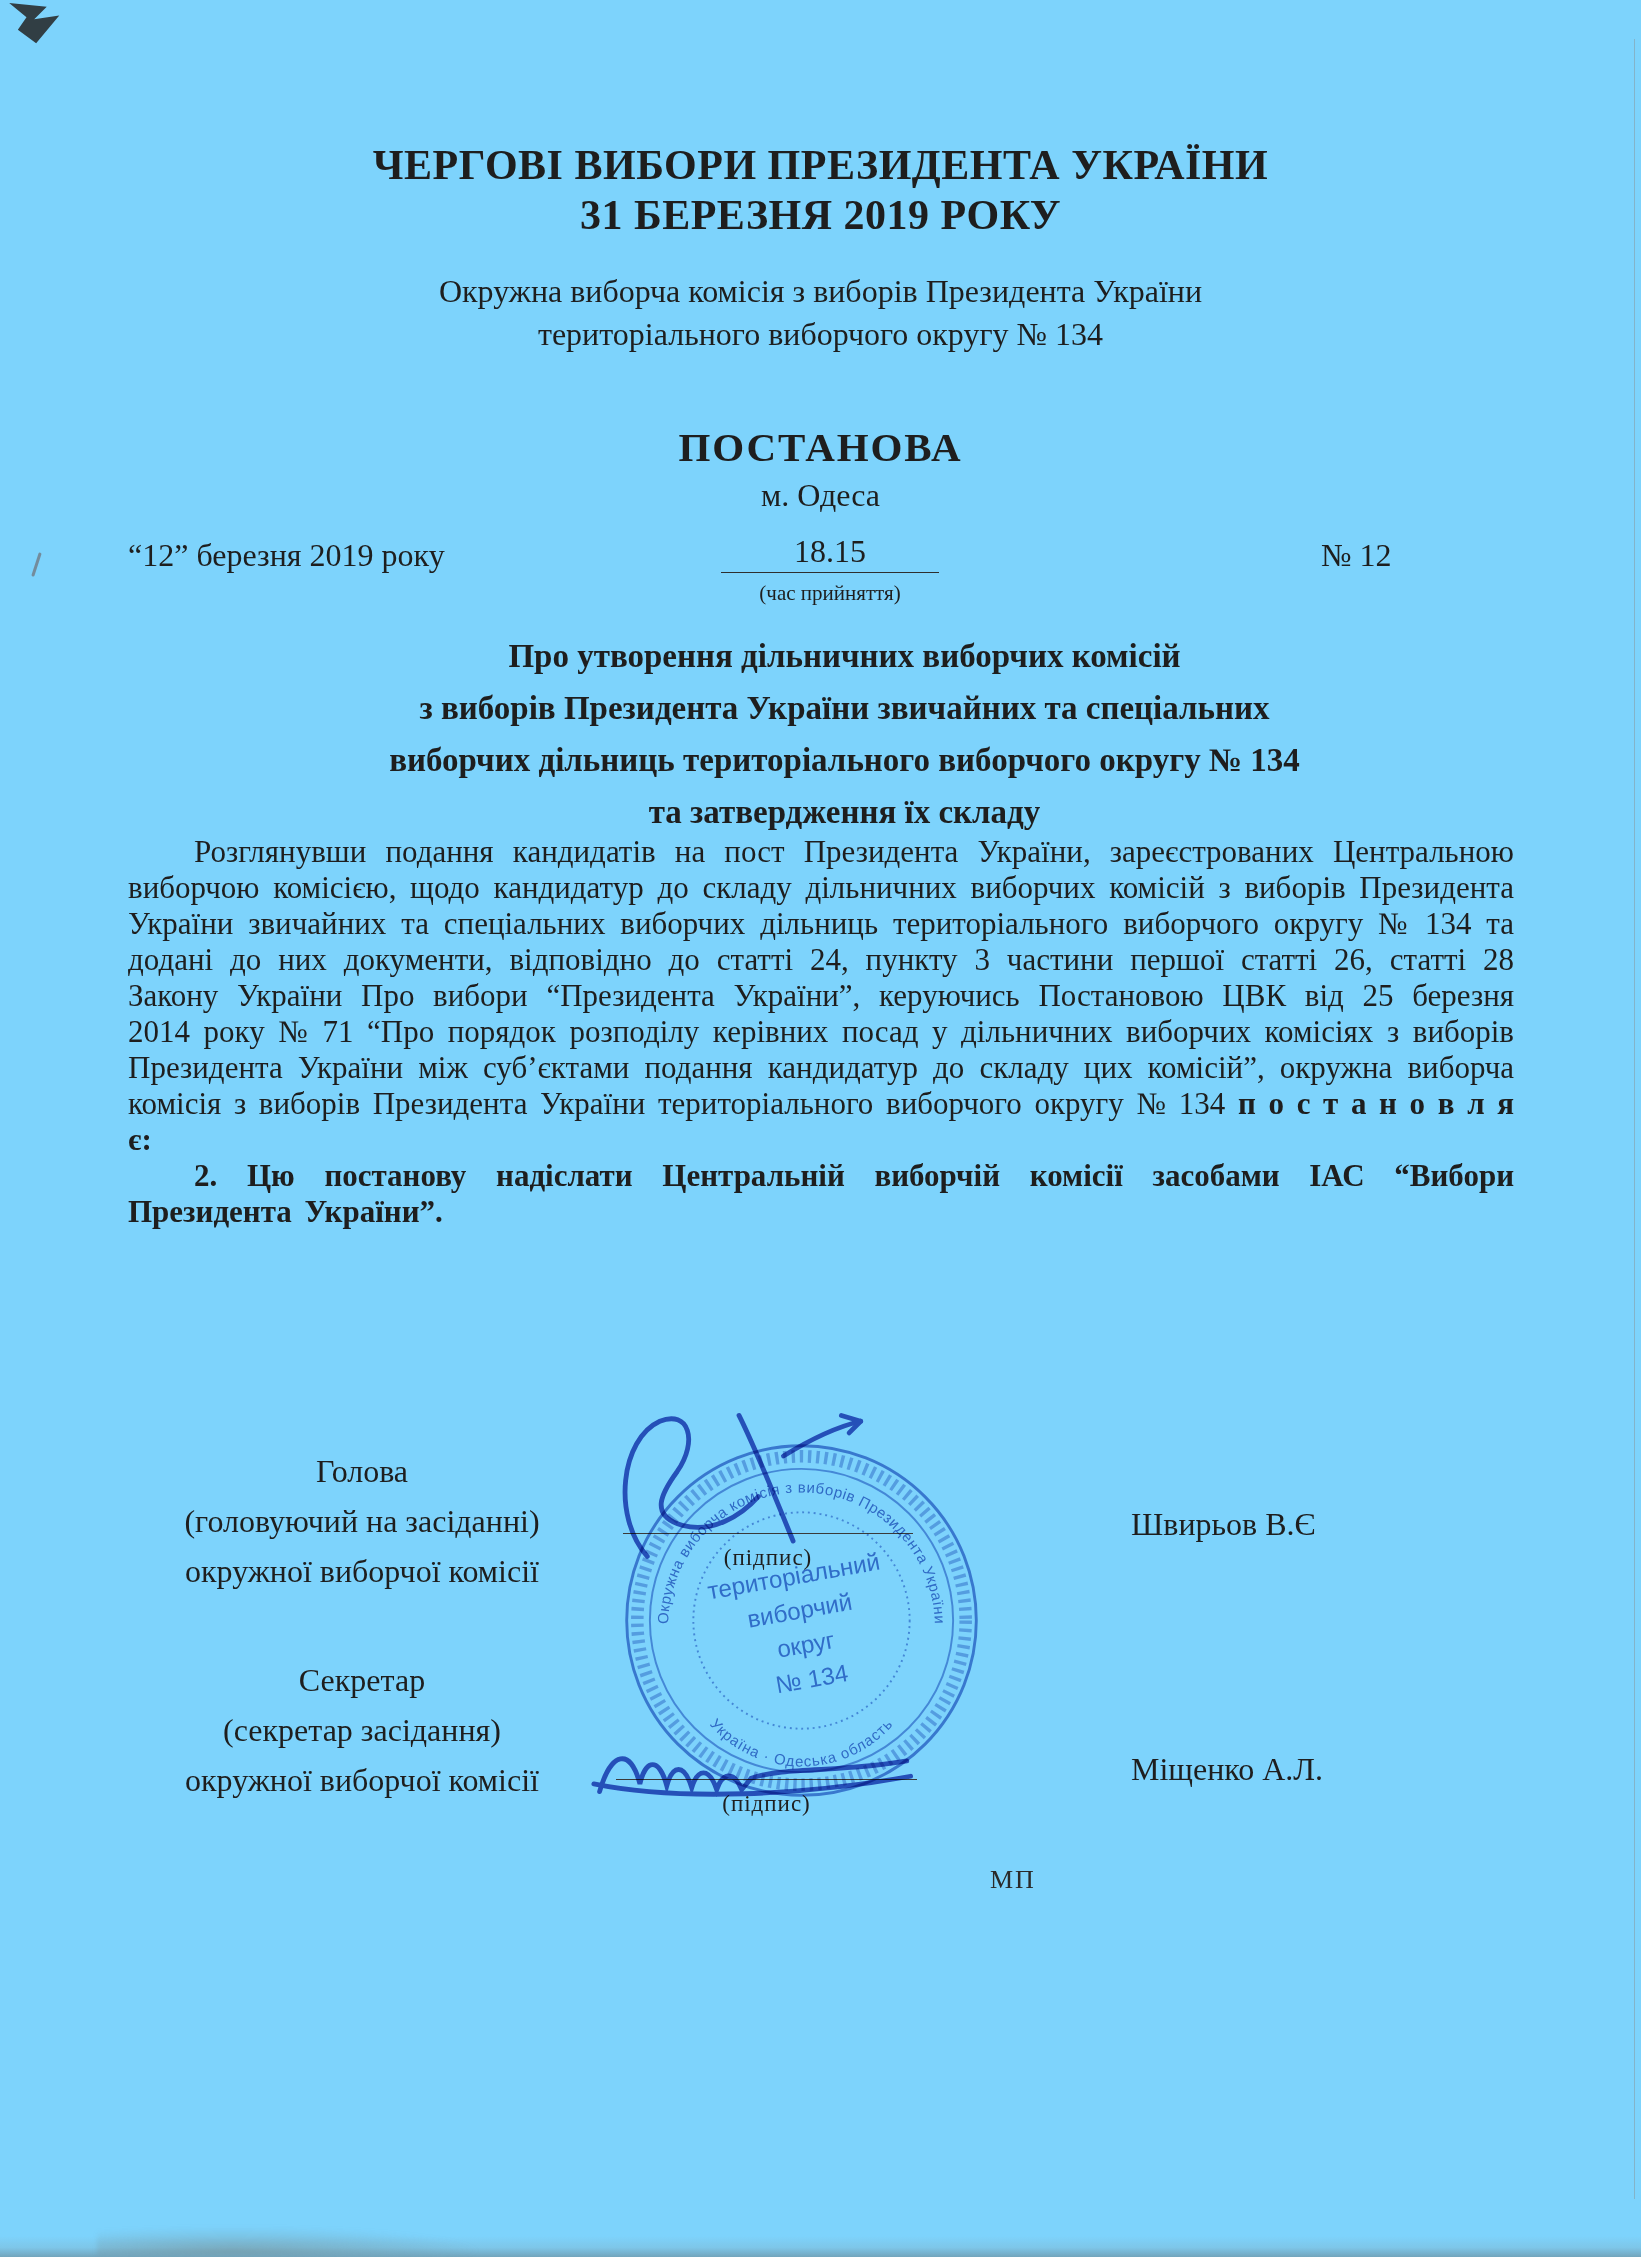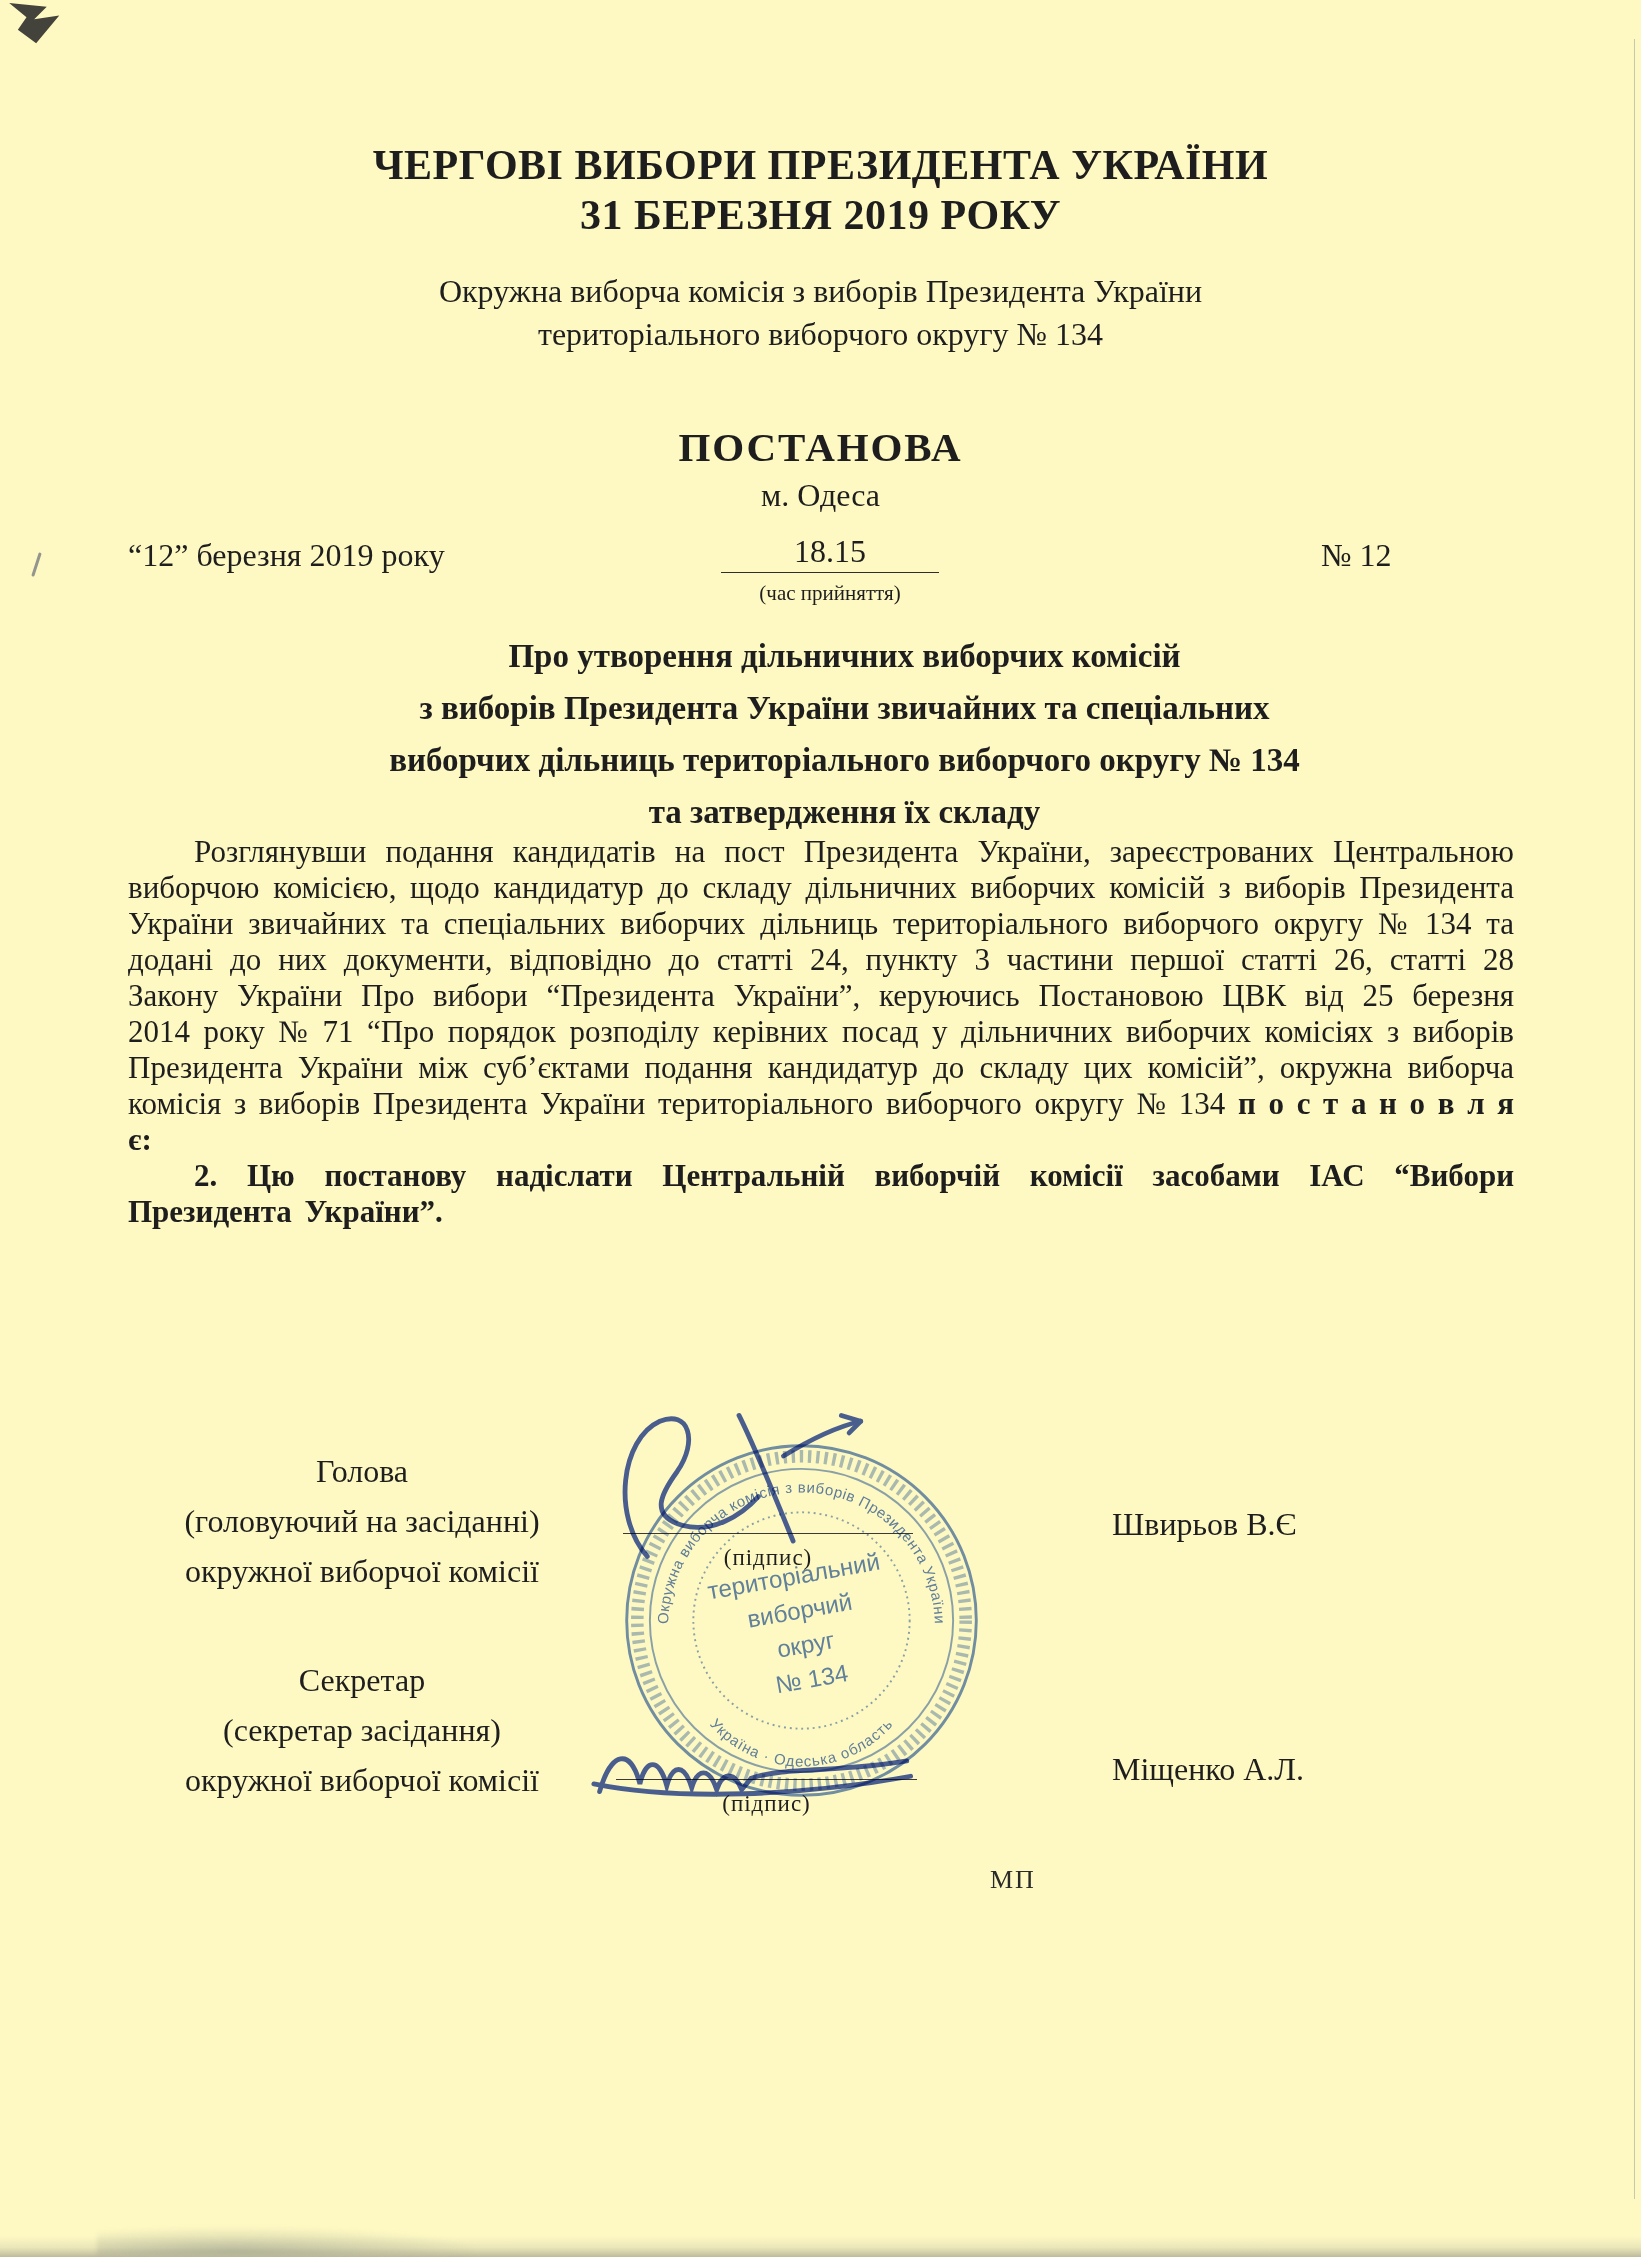--- a/index.html
+++ b/index.html
@@ -1,18 +1,18 @@
 <!DOCTYPE html>
 <html lang="uk"><head>
 <meta charset="utf-8">
 <style>
   html,body{margin:0;padding:0;background:#e8e8e8;}
   .page{
     position:relative;width:1641px;height:2257px;margin:0 auto;
-    background:#fef9c3;color:#1e1e1e;overflow:hidden;
+    background:#7dd3fc;color:#1e1e1e;overflow:hidden;
     font-family:"Liberation Serif","DejaVu Serif",serif;
   }
   .abs{position:absolute;}
   .center{left:0;right:0;text-align:center;}
   .title-line{font-weight:bold;font-size:42px;letter-spacing:0.5px;}
   .org-line{font-size:32px;}
   .doc-type{font-weight:bold;font-size:41px;letter-spacing:1.9px;}
   .doc-city{font-size:32px;}
   .date-text{font-size:32px;}
   .time-box{left:716px;width:228px;text-align:center;}
@@ -21,21 +21,21 @@
   .time-caption{left:716px;width:228px;text-align:center;font-size:21px;}
   .doc-number{font-size:32px;}
   .subject-line{font-weight:bold;font-size:33px;line-height:52px;padding-left:48px;}
   .body-block{left:128px;width:1386px;font-size:31px;line-height:36px;
     text-align:justify;word-spacing:4.8px;}
   .body-block p{margin:0;text-indent:66px;}
   .body-block p.item{font-weight:bold;}
   .sig-roles{left:145px;width:434px;text-align:center;font-size:32px;line-height:50px;}
   .sig-line{border-top:1.9px solid #3a3a3a;height:0;}
   .sig-caption{text-align:center;font-size:23px;letter-spacing:1px;}
-  .sig-name{font-size:32px;}
+  .sig-name{font-size:32px;margin-left:19px;}
   .mp-mark{font-size:26px;letter-spacing:1.9px;color:#2a2a2a;}
   .pen{mix-blend-mode:multiply;}
   .stamp{mix-blend-mode:multiply;opacity:.92;}
   .edge-line{right:5.8px;top:39px;bottom:58px;width:1px;background:rgba(140,140,140,.45);}
   .bottom-shadow{left:0;right:0;bottom:0;height:21px;
     background:linear-gradient(to bottom,rgba(130,130,130,0) 0%,rgba(130,130,130,.16) 55%,rgba(100,100,100,.42) 100%);}
   .bottom-smudge{left:97px;bottom:1.9px;width:386px;height:29px;
     background:radial-gradient(ellipse at 35% 85%,rgba(115,125,120,.38),rgba(115,125,120,0) 70%);
     filter:blur(1.9px);}
   .pen-tick{left:35px;top:552px;width:2.9px;height:25px;background:#70747c;

